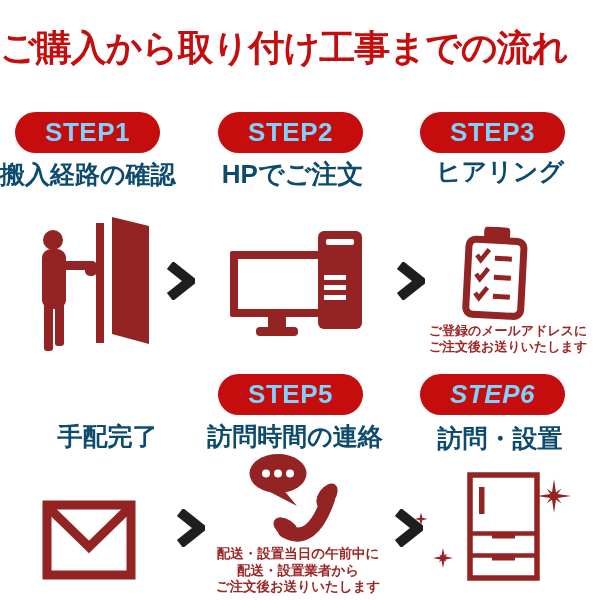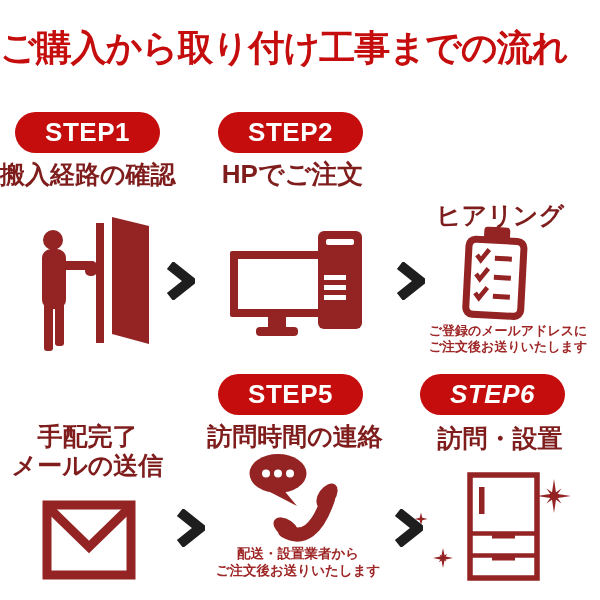--- a/index.html
+++ b/index.html
@@ -3,31 +3,31 @@
 <meta charset="utf-8">
 <style>
   html,body{margin:0;padding:0;}
   body{background:#fff;font-family:"Liberation Sans",sans-serif;}
   #stage{position:relative;width:600px;height:600px;background:#ffffff;overflow:hidden;margin:0 auto;}
 
   .title{position:absolute;top:24px;left:0;width:480px;text-align:center;
          font-size:36px;font-weight:900;color:#c50d0d;letter-spacing:-1px;white-space:nowrap;}
 
   .badge{position:absolute;width:145px;height:41px;border-radius:21px;background:#c50d0d;
-         color:#ffffff;font-size:26px;font-weight:800;text-align:center;line-height:41px;
+         color:#7dd3fc;font-size:26px;font-weight:800;text-align:center;line-height:41px;
          letter-spacing:0.5px;}
   .b1{left:15px;top:112px;}  .b2{left:218px;top:112px;}  .b3{left:420px;top:112px;}
   .b4{left:15px;top:374px;}  .b5{left:218px;top:374px;}  .b6{left:420px;top:374px;font-style:italic;}
 
-  .cap{position:absolute;text-align:center;color:#7f1d1d;font-weight:800;font-size:25px;
+  .cap{position:absolute;text-align:center;color:#0c4a6e;font-weight:800;font-size:25px;
        line-height:29px;white-space:nowrap;}
   .c1{left:0px;top:160px;width:175px;}
   .c2{left:200px;top:160px;width:185px;font-size:26px;}
-  .c3{left:405px;top:157px;width:190px;margin-top:44px;}
-  .c4{left:0px;top:422px;width:175px;}
+  .c3{left:405px;top:157px;width:190px;}
+  .c4{left:0px;top:422px;width:175px;padding-left:20px;}
   .c5{left:195px;top:422px;width:200px;}
   .c6{left:405px;top:424px;width:190px;}
 
   .note{position:absolute;text-align:center;color:#9e2626;font-weight:700;white-space:nowrap;}
   .n3{left:410px;top:323px;width:196px;font-size:13px;line-height:16px;}
   .n5{left:198px;top:546px;width:200px;font-size:13.5px;line-height:16.5px;}
 
   .icon{position:absolute;}
   .door{left:30px;top:217px;}
   .comp{left:230px;top:231px;}
@@ -42,20 +42,21 @@
 </style>
 </head>
 <body>
 
 <div id="stage">
 
   <div class="title">ご購入から取り付け工事までの流れ</div>
 
   <div class="badge b1">STEP1</div>
   <div class="badge b2">STEP2</div>
+  <div class="badge b3">STEP3</div>
 
   <div class="cap c1">
     <div>搬入経路の確認</div>
   </div>
   <div class="cap c2">
     <div>HPでご注文</div>
   </div>
   <div class="cap c3">
     <div>ヒアリング</div>
   </div>
@@ -113,21 +114,20 @@
   </svg>
   <svg class="arrow a2" viewBox="0 0 30 38">
     <path d="M5,3 L25,19 L5,35" stroke="#1e1e1e" stroke-width="10" fill="none"></path>
   </svg>
 
   <div class="badge b5">STEP5</div>
   <div class="badge b6">STEP6</div>
 
   <div class="cap c4">
     <div>手配完了</div>
-    <div>メールの送信</div>
   </div>
   <div class="cap c5">
     <div>訪問時間の連絡</div>
   </div>
   <div class="cap c6">
     <div>訪問・設置</div>
   </div>
 
   <svg class="icon env" width="94" height="80" viewBox="0 0 94 80">
     <rect x="5" y="5" width="84" height="70" fill="#ffffff" stroke="#942323" stroke-width="9"></rect>
@@ -161,20 +161,21 @@
     <g fill="#942323">
       <path d="M146,9 L148.2,23.8 L163,26 L148.2,28.2 L146,43 L143.8,28.2 L129,26 L143.8,23.8 Z"></path>
       <path transform="rotate(45 146 26)" d="M146,15.5 L147.6,24.4 L156.5,26 L147.6,27.6 L146,36.5 L144.4,27.6 L135.5,26 L144.4,24.4 Z"></path>
       <path d="M35,78 L36.7,86.3 L45,88 L36.7,89.7 L35,98 L33.3,89.7 L25,88 L33.3,86.3 Z"></path>
       <path transform="rotate(45 35 88)" d="M35,82 L36.2,86.8 L40,88 L36.2,89.2 L35,94 L33.8,89.2 L30,88 L33.8,86.8 Z"></path>
       <path d="M13,42.5 L14.3,47.7 L19.5,49 L14.3,50.3 L13,55.5 L11.7,50.3 L6.5,49 L11.7,47.7 Z"></path>
     </g>
   </svg>
 
   <div class="note n5">
+    <div>配送・設置当日の午前中に</div>
     <div>配送・設置業者から</div>
     <div>ご注文後お送りいたします</div>
   </div>
 
   <svg class="arrow a3" viewBox="0 0 30 38">
     <path d="M5,3 L25,19 L5,35" stroke="#1e1e1e" stroke-width="10" fill="none"></path>
   </svg>
   <svg class="arrow a4" viewBox="0 0 30 38">
     <path d="M5,3 L25,19 L5,35" stroke="#1e1e1e" stroke-width="10" fill="none"></path>
   </svg>

